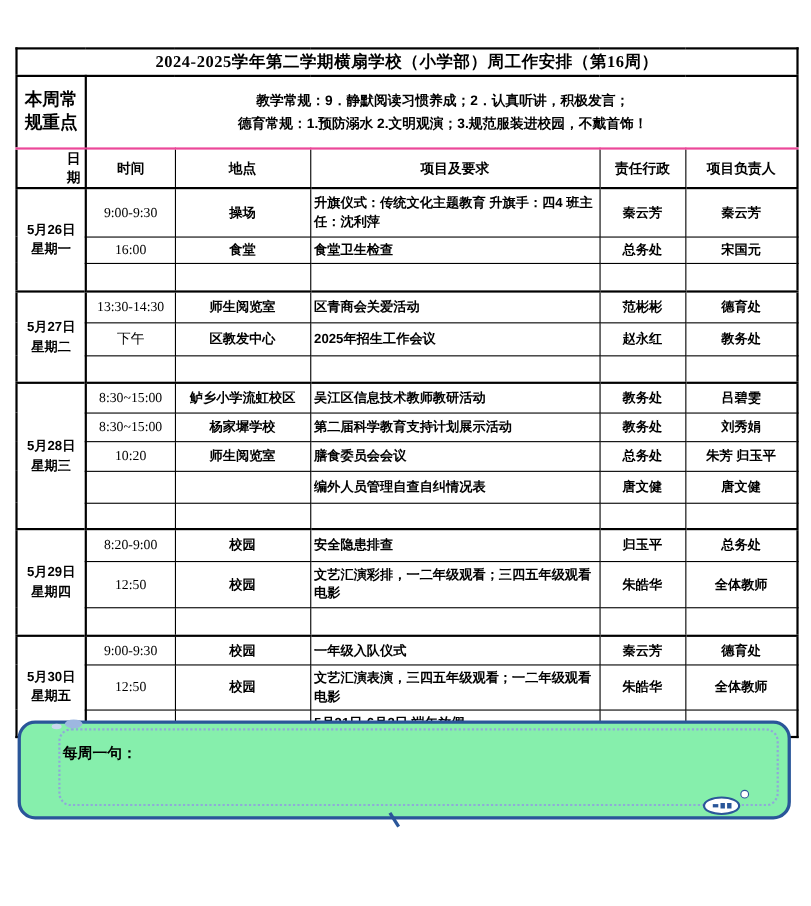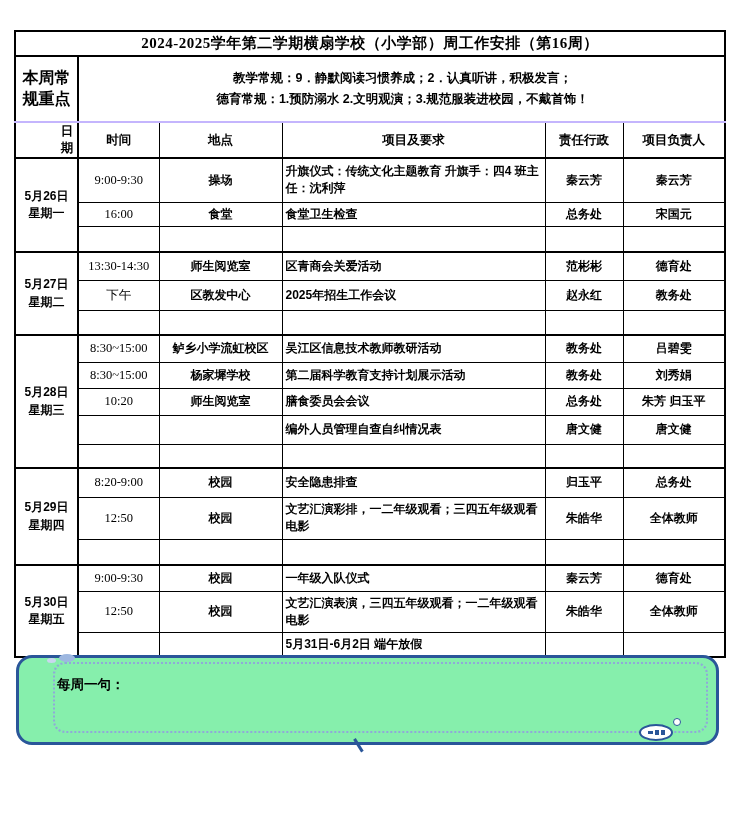--- a/index.html
+++ b/index.html
@@ -1,29 +1,29 @@
 <!DOCTYPE html>
 <html><head>
 <meta charset="utf-8">
 <style>
   html,body{margin:0;padding:0;}
   body{
     width:737px;height:824px;position:relative;background:#ffffff;
     font-family:"Liberation Sans","DejaVu Sans",sans-serif;color:#000;
   }
-  .sheet{position:absolute;left:14px;top:30px;width:596px;}
+  .sheet{position:absolute;left:14px;top:43px;width:596px;}
   table{border-collapse:collapse;width:710px;table-layout:fixed;border:2px solid #000;}
   td{border:1px solid #000;font-size:12px;padding:0 3px;vertical-align:middle;overflow:hidden;}
   
   td.title-cell{
     border-bottom:2px solid #000;text-align:center;height:23px;
     font-family:"Liberation Serif","DejaVu Serif",serif;font-weight:bold;font-size:15px;letter-spacing:.5px;
   }
   
-  tr.focus-row td{border-bottom:2px solid #c4b5fd;text-align:center;}
+  tr.focus-row td{border-bottom:2px solid #ec4899;text-align:center;}
   td.focus-label{
     border-right:2px solid #000;text-align:center;font-weight:bold;font-size:16px;line-height:1.3;height:64px;
   }
   td.focus-content{font-weight:bold;font-size:12.5px;line-height:1.7;padding-left:5px;}
   
   tr.header-row td{
     border-bottom:2px solid #000;text-align:center;font-weight:bold;font-size:12.5px;height:21px;
   }
   tr.header-row td:first-child{border-right:2px solid #000;padding-left:44px;}
   

